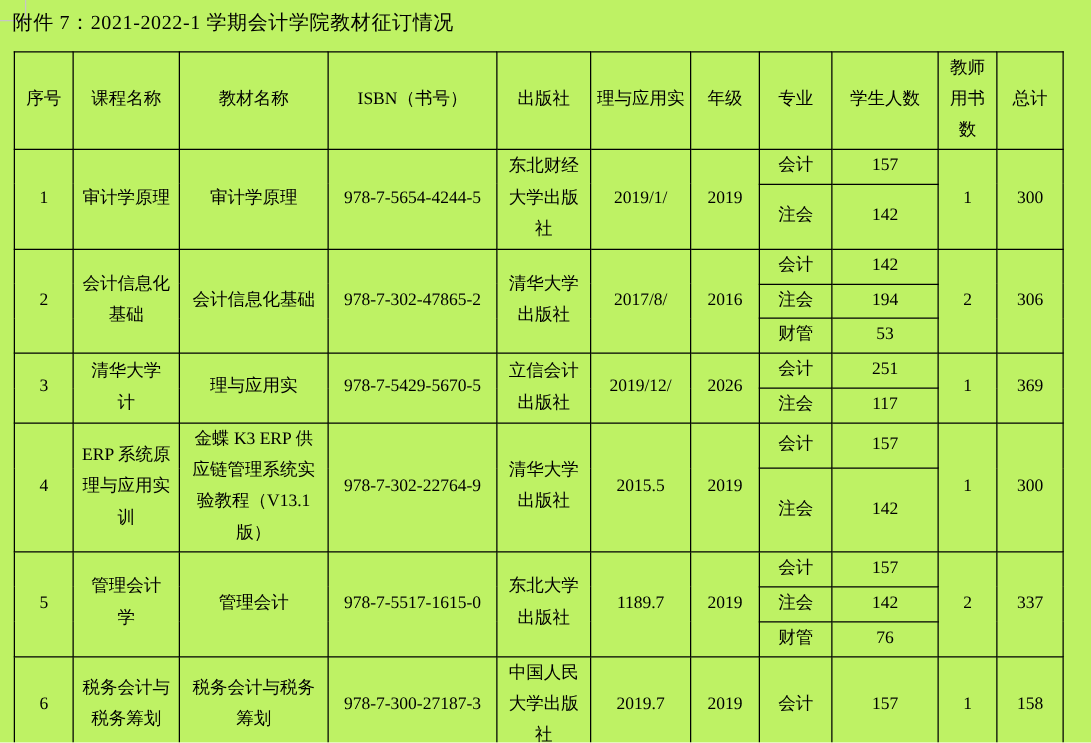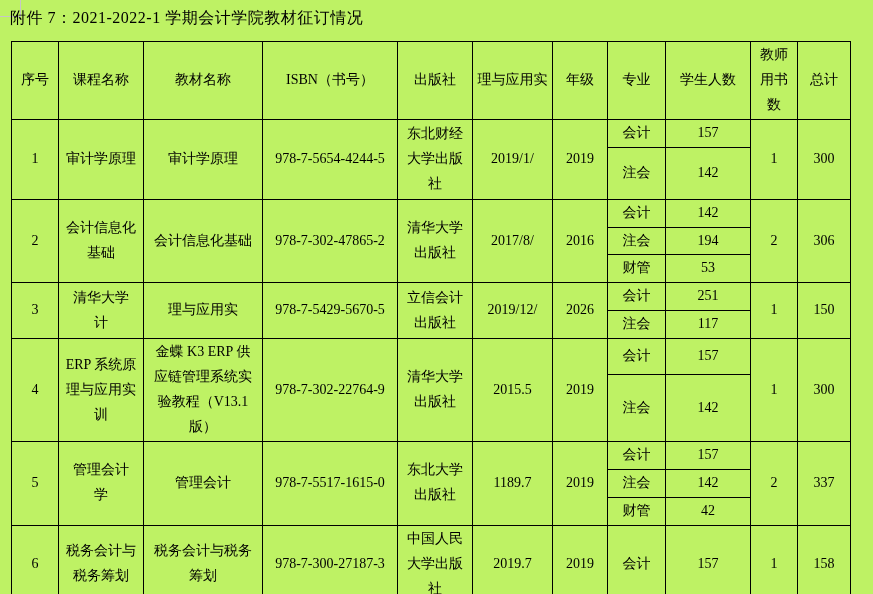--- a/index.html
+++ b/index.html
@@ -140,21 +140,21 @@
 计</td>
       <td rowspan="2">理与应用实</td>
       <td rowspan="2">978-7-5429-5670-5</td>
       <td rowspan="2">立信会计
 出版社</td>
       <td rowspan="2">2019/12/</td>
       <td rowspan="2">2026</td>
       <td>会计</td>
       <td>251</td>
       <td rowspan="2">1</td>
-      <td rowspan="2">150</td>
+      <td rowspan="2">369</td>
     </tr>
     <tr style="height:28px">
       <td>注会</td>
       <td>117</td>
     </tr>
 
     <tr style="height:35px">
       <td rowspan="2">4</td>
       <td rowspan="2">ERP 系统原
 理与应用实
@@ -192,21 +192,21 @@
       <td>157</td>
       <td rowspan="3">2</td>
       <td rowspan="3">337</td>
     </tr>
     <tr style="height:26px">
       <td>注会</td>
       <td>142</td>
     </tr>
     <tr style="height:25px">
       <td>财管</td>
-      <td>42</td>
+      <td>76</td>
     </tr>
 
     <tr style="height:74px">
       <td>6</td>
       <td>税务会计与
 税务筹划</td>
       <td>税务会计与税务
 筹划</td>
       <td>978-7-300-27187-3</td>
       <td>中国人民

